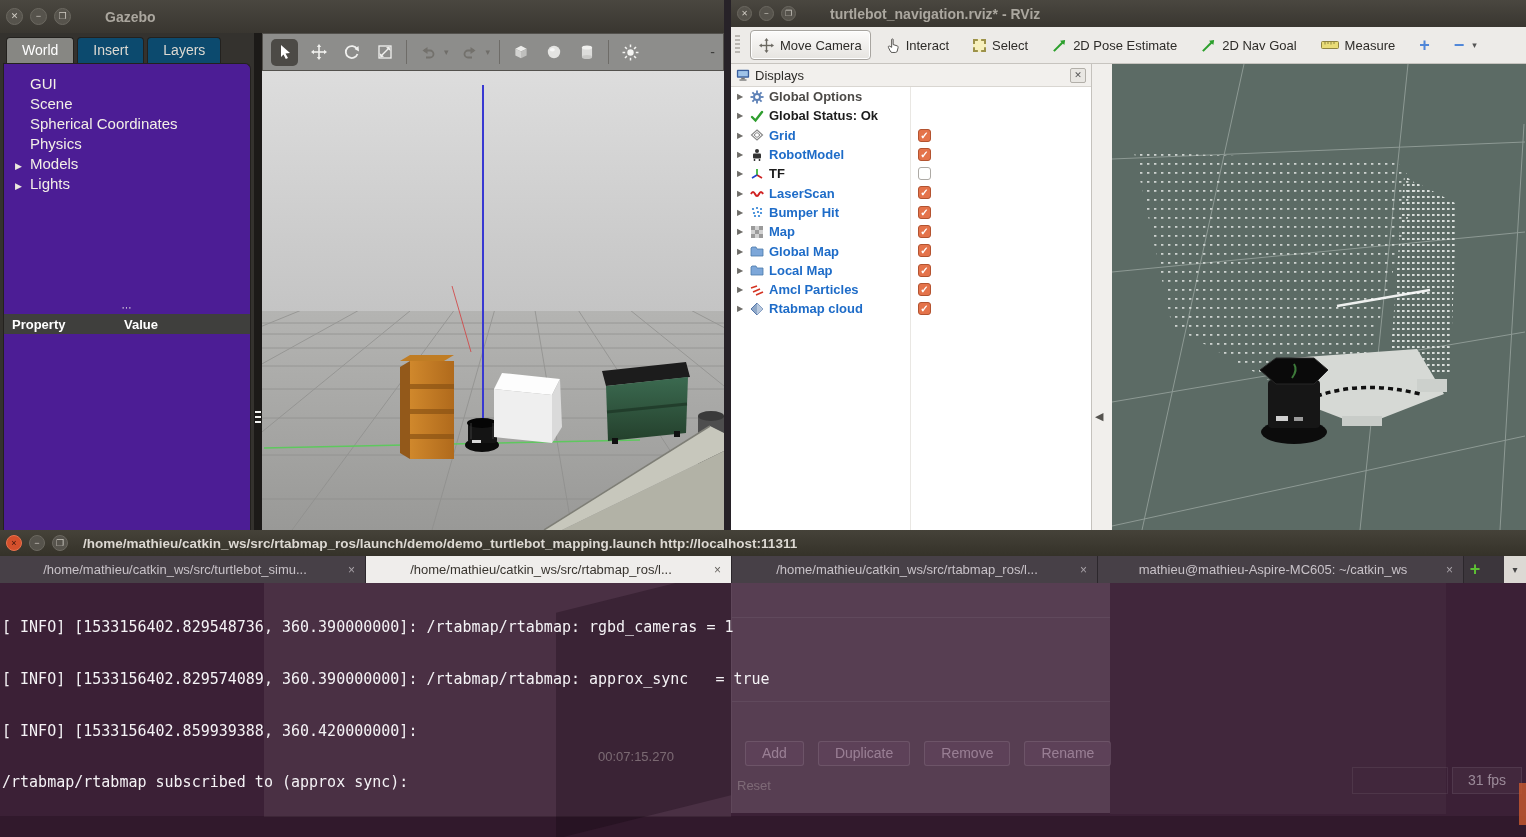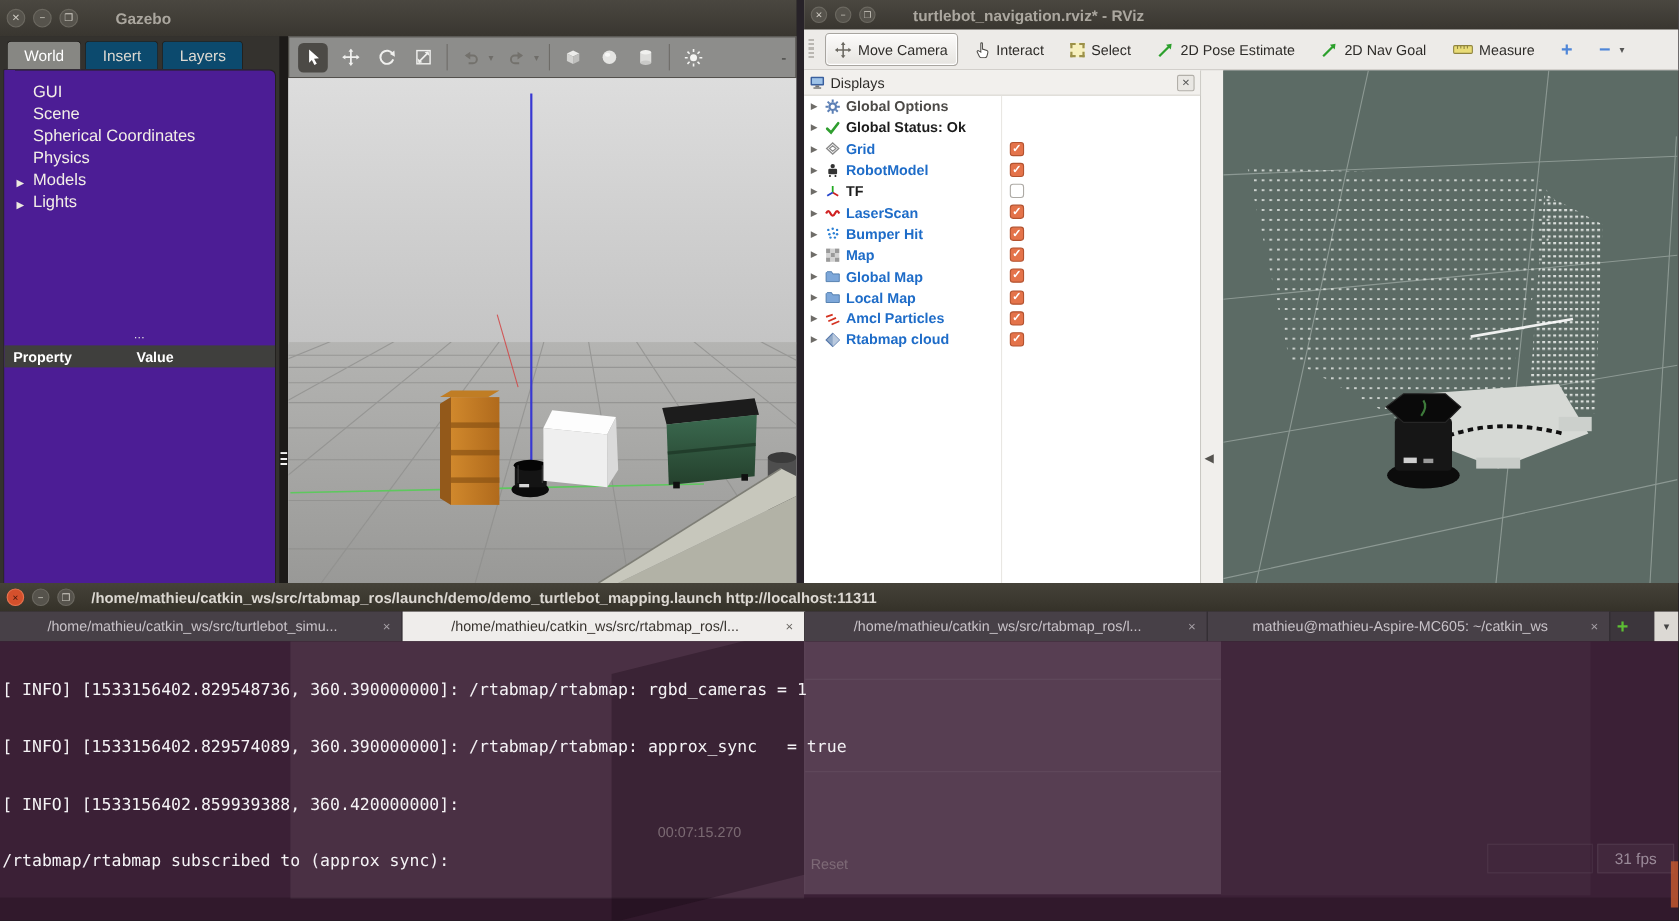--- a/index.html
+++ b/index.html
@@ -666,20 +666,26 @@
     </div>
     <div class="t-content">
       <div class="ghost g-gz"></div>
       <div class="ghost g-barrier"></div>
       <div class="ghost g-rviz">
         <div class="g-line" style="top:34px"></div>
         <div class="g-line" style="top:118px"></div>
       </div>
       <div class="ghost g-view"></div>
       <div class="ghost g-bottom"></div>
+      <div class="ghost g-btns">
+        <span class="g-btn">Add</span>
+        <span class="g-btn">Duplicate</span>
+        <span class="g-btn">Remove</span>
+        <span class="g-btn">Rename</span>
+      </div>
       <div class="ghost g-fpsbox"></div>
       <div class="ghost g-fps">31 fps</div>
       <div class="ghost g-time">00:07:15.270</div>
       <div class="ghost g-reset">Reset</div>
       <div class="ghost g-orange"></div>
       <div class="t-lines">
         <div>[ INFO] [1533156402.829548736, 360.390000000]: /rtabmap/rtabmap: rgbd_cameras = 1</div>
         <div>[ INFO] [1533156402.829574089, 360.390000000]: /rtabmap/rtabmap: approx_sync   = true</div>
         <div>[ INFO] [1533156402.859939388, 360.420000000]:</div>
         <div>/rtabmap/rtabmap subscribed to (approx sync):</div>

